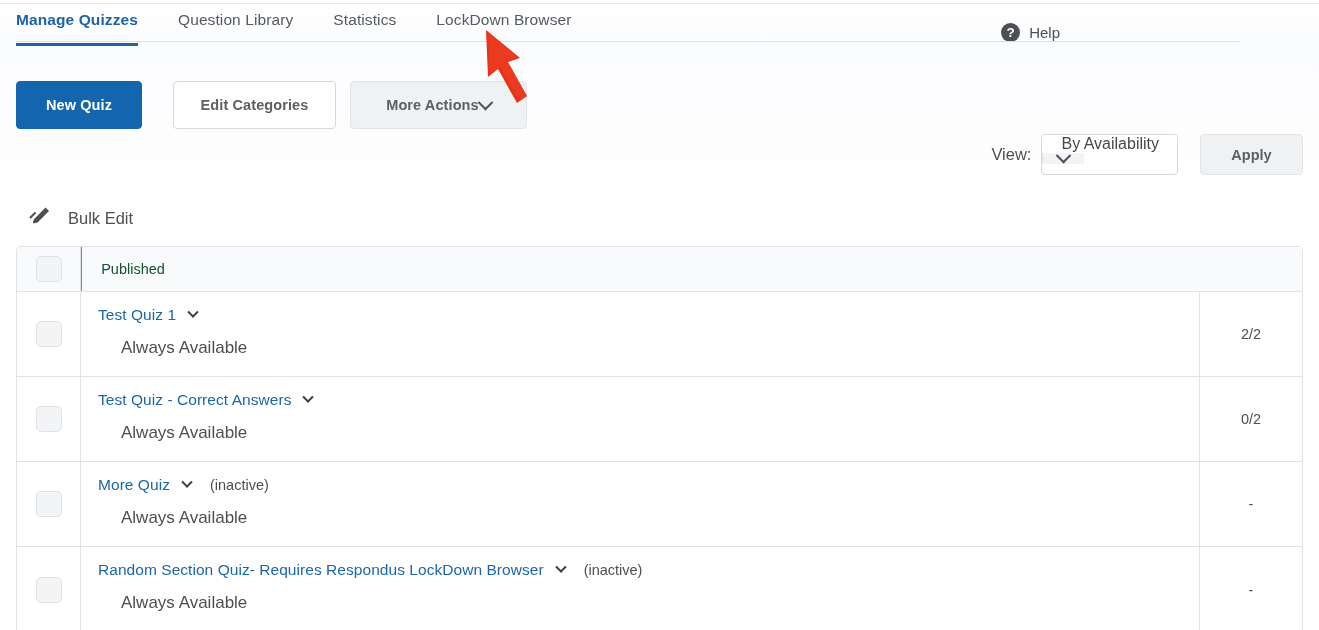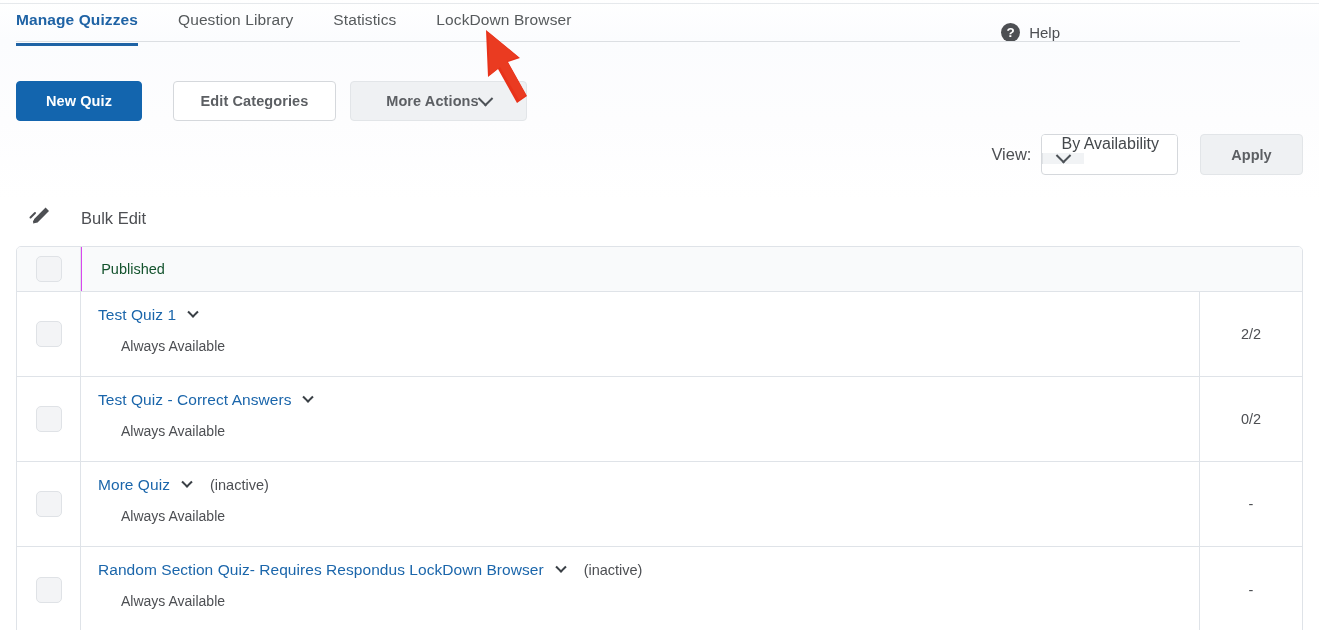--- a/index.html
+++ b/index.html
@@ -69,21 +69,21 @@
     font-size: 13.5px;
     font-weight: bold;
     display: flex; align-items: center; justify-content: center;
     line-height: 1;
   }
   .help-label { font-size: 15px; color: #4d4f53; }
 
   
   .btnrow { position: absolute; left: 16px; top: 81px; display: flex; align-items: center; }
   .btn {
-    height: 40px;
+    height: 48px;
     border-radius: 4px;
     display: flex; align-items: center; justify-content: center;
     font-size: 14.5px;
     font-weight: bold;
     cursor: pointer;
     padding: 0 18px;
     letter-spacing: .1px;
   }
   .btn-primary {
     background: #1365ae;
@@ -159,21 +159,21 @@
     display: flex; align-items: center; justify-content: center;
     font-size: 14.5px;
     font-weight: bold;
     color: #5c5f63;
     cursor: pointer;
   }
 
   
   .bulkedit {
     position: absolute; left: 28px; top: 205px;
-    display: flex; align-items: center; gap: 27px;
+    display: flex; align-items: center; gap: 14px;
     cursor: pointer;
     justify-content: space-between;
   }
   .bulk-label { font-size: 16.5px; color: #4d4f53; }
 
   
   .table {
     position: absolute;
     left: 16px; top: 246px;
     width: 1287px;
@@ -247,21 +247,21 @@
   }
   .inactive {
     margin-left: 19px;
     font-size: 14.5px;
     color: #4d4f53;
     white-space: nowrap;
   }
   .avail {
     margin-top: 14px;
     margin-left: 23px;
-    font-size: 14px;
+    font-size: 17px;
     color: #4d4f53;
   }
   .cbox {
     width: 26px; height: 26px;
     border: 1px solid #dfe2e6;
     border-radius: 5px;
     background: #f3f4f6;
     cursor: pointer;
   }
 

